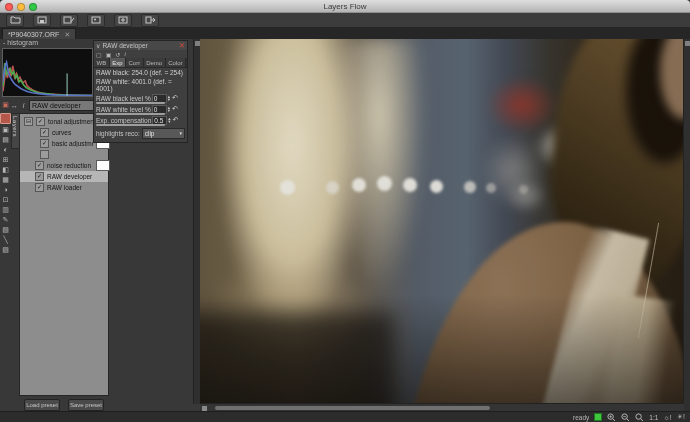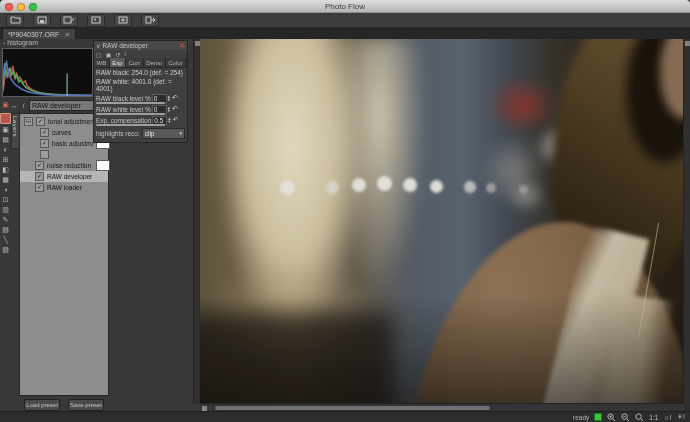--- a/index.html
+++ b/index.html
@@ -166,21 +166,21 @@
 </style>
 </head>
 <body>
 
 <div class="titlebar">
   <div class="lights">
     <span class="light" style="background:#fc5b57"></span>
     <span class="light" style="background:#fdbc40"></span>
     <span class="light" style="background:#33c748"></span>
   </div>
-  <span>Photo Flow</span>
+  <span>Layers Flow</span>
 </div>
 
 <div class="toolbar">
   <span class="tbtn">
     <svg width="11" height="8" viewBox="0 0 11 8">
         <path d="M1 1h3l1 1h5v5H1z" fill="none" stroke="#c8c8c8" stroke-width="1"></path>
       </svg>
   </span>
   <span class="tbtn">
     <svg width="10" height="8" viewBox="0 0 10 8">

